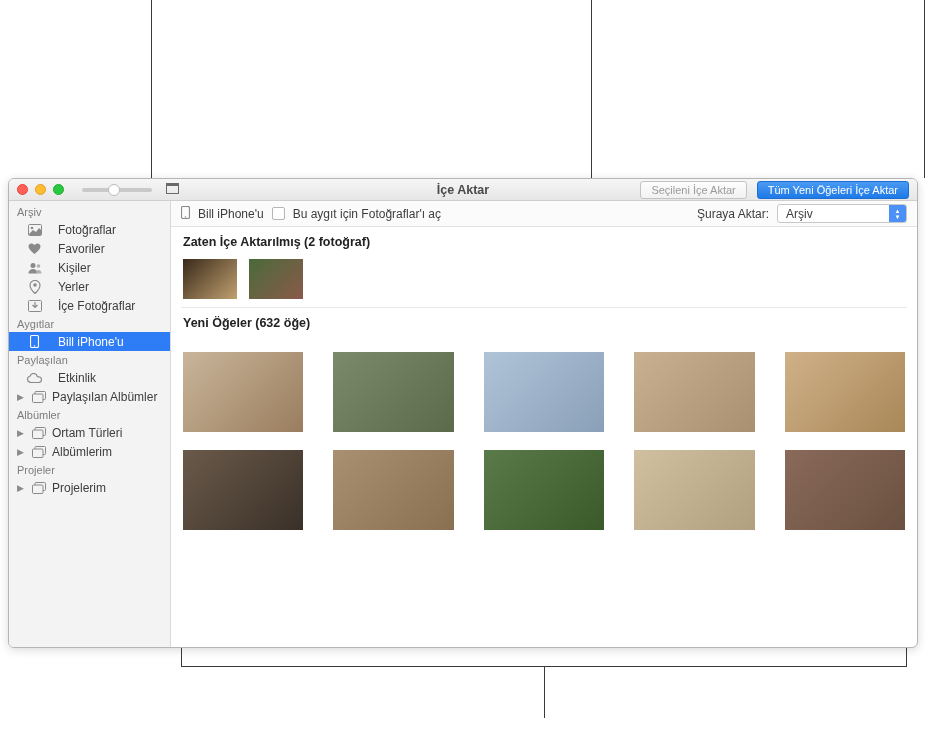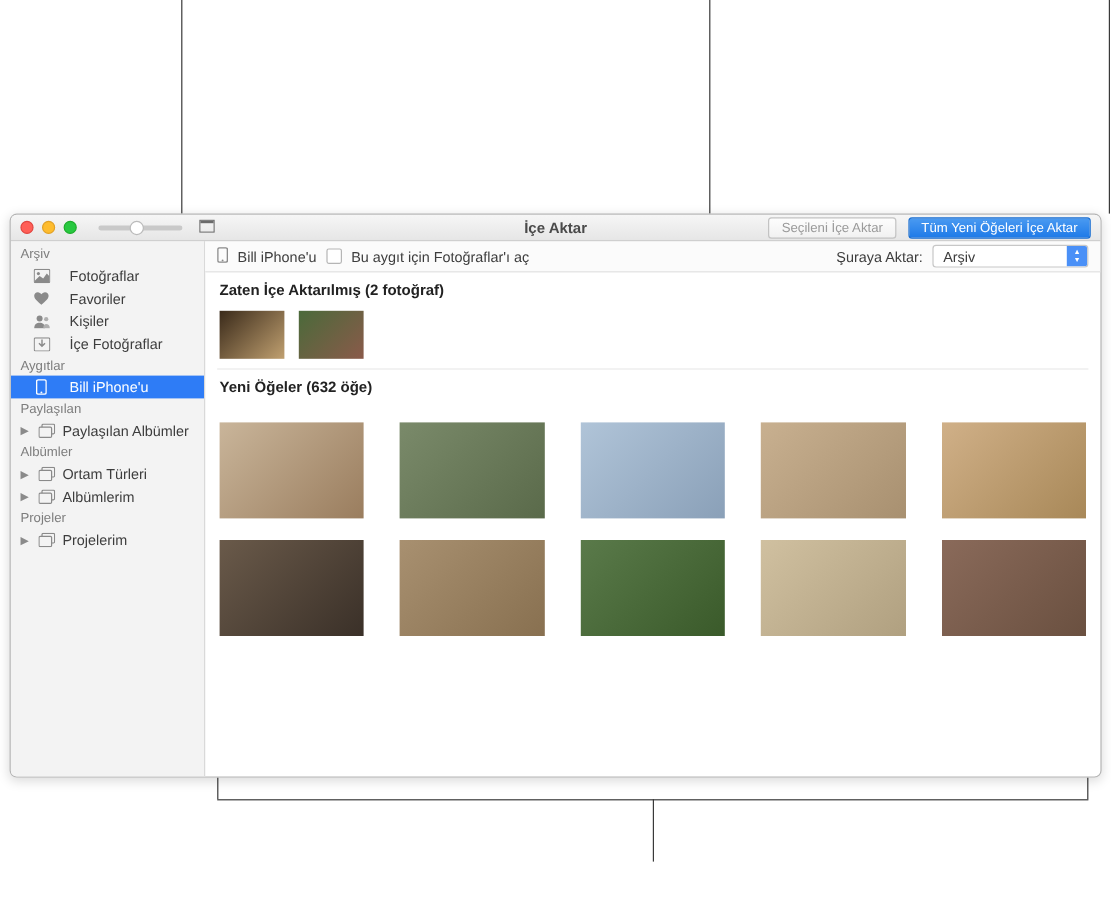--- a/index.html
+++ b/index.html
@@ -306,20 +306,29 @@
           <svg width="14" height="12" viewBox="0 0 14 12">
               <circle cx="5" cy="3.5" r="2.5" fill="#8a8a8a"></circle>
               <path d="M0.5 11.5 C0.5 8.5 2.5 7 5 7 C7.5 7 9.5 8.5 9.5 11.5 Z" fill="#8a8a8a"></path>
               <circle cx="10.5" cy="4" r="1.8" fill="#b0b0b0"></circle>
               <path d="M8 11.5 C8 9 9.2 8 10.5 8 C12 8 13.5 9 13.5 11.5 Z" fill="#b0b0b0"></path>
             </svg>
         </span>
         <span>Kişiler</span>
       </div>
 
+      <div class="sb-item level1">
+        <span class="sb-icon">
+          <svg width="12" height="14" viewBox="0 0 12 14">
+              <path d="M6 0.5 C3.2 0.5 1 2.6 1 5.2 C1 8.8 6 13.5 6 13.5 C6 13.5 11 8.8 11 5.2 C11 2.6 8.8 0.5 6 0.5 Z" fill="none" stroke="#8a8a8a" stroke-width="1.2"></path>
+              <circle cx="6" cy="5" r="1.8" fill="#8a8a8a"></circle>
+            </svg>
+        </span>
+        <span>Yerler</span>
+      </div>
 
 
       <div class="sb-item level1">
         <span class="sb-icon">
           <svg width="14" height="12" viewBox="0 0 14 12">
               <rect x="0.5" y="0.5" width="13" height="11" rx="1" fill="none" stroke="#8a8a8a"></rect>
               <path d="M7 2 V7 M4.5 5 L7 7.5 L9.5 5" stroke="#8a8a8a" stroke-width="1.2" fill="none"></path>
             </svg>
         </span>
         <span>İçe Fotoğraflar</span>
@@ -332,20 +341,28 @@
           <svg width="9" height="13" viewBox="0 0 9 13">
               <rect x="0.5" y="0.5" width="8" height="12" rx="1.5" fill="none" stroke="currentColor" stroke-width="1.2"></rect>
               <circle cx="4.5" cy="11" r="0.8" fill="currentColor"></circle>
             </svg>
         </span>
         <span>Bill iPhone'u</span>
       </div>
 
       <div class="sb-header">Paylaşılan</div>
 
+      <div class="sb-item level1">
+        <span class="sb-icon">
+          <svg width="15" height="10" viewBox="0 0 15 10">
+              <path d="M4 9.5 C2 9.5 0.5 8 0.5 6.2 C0.5 4.6 1.7 3.3 3.2 3 C3.6 1.5 5 0.5 6.7 0.5 C8.6 0.5 10.1 1.8 10.4 3.6 C12.6 3.6 14.5 4.8 14.5 6.6 C14.5 8.3 13 9.5 11.2 9.5 Z" fill="none" stroke="#8a8a8a" stroke-width="1.2"></path>
+            </svg>
+        </span>
+        <span>Etkinlik</span>
+      </div>
 
       <div class="sb-item">
         <span class="disclosure">▶</span>
         <span class="sb-icon">
           <svg width="14" height="12" viewBox="0 0 14 12">
               <rect x="3" y="0.5" width="10.5" height="8" rx="1" fill="none" stroke="#8a8a8a"></rect>
               <rect x="0.5" y="3" width="10.5" height="8.5" rx="1" fill="#f3f3f3" stroke="#8a8a8a"></rect>
             </svg>
         </span>
         <span>Paylaşılan Albümler</span>

